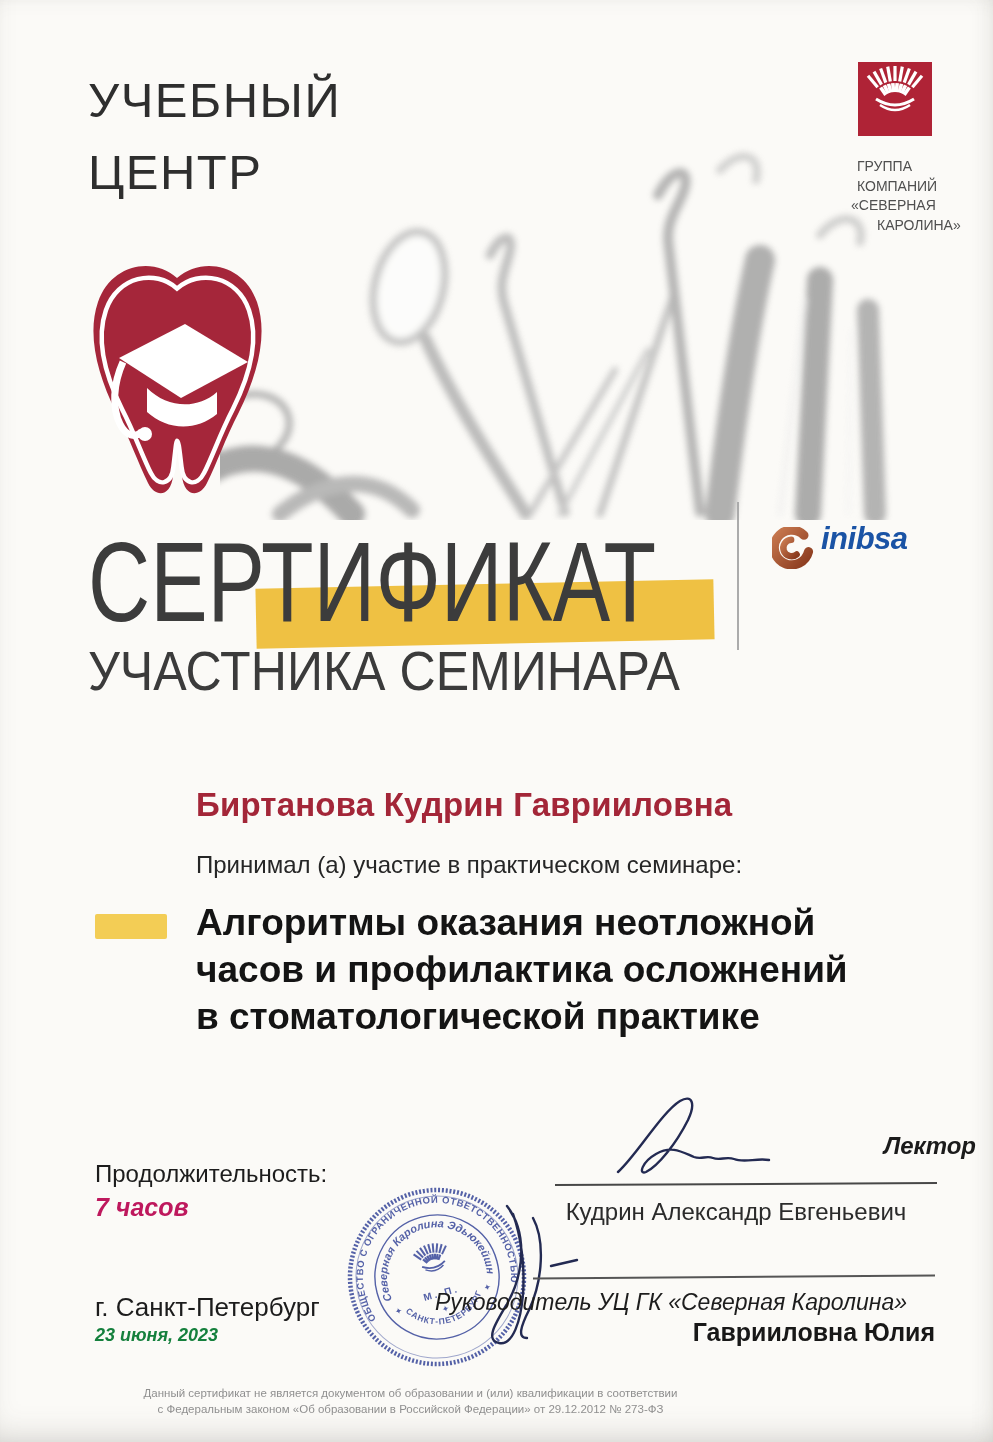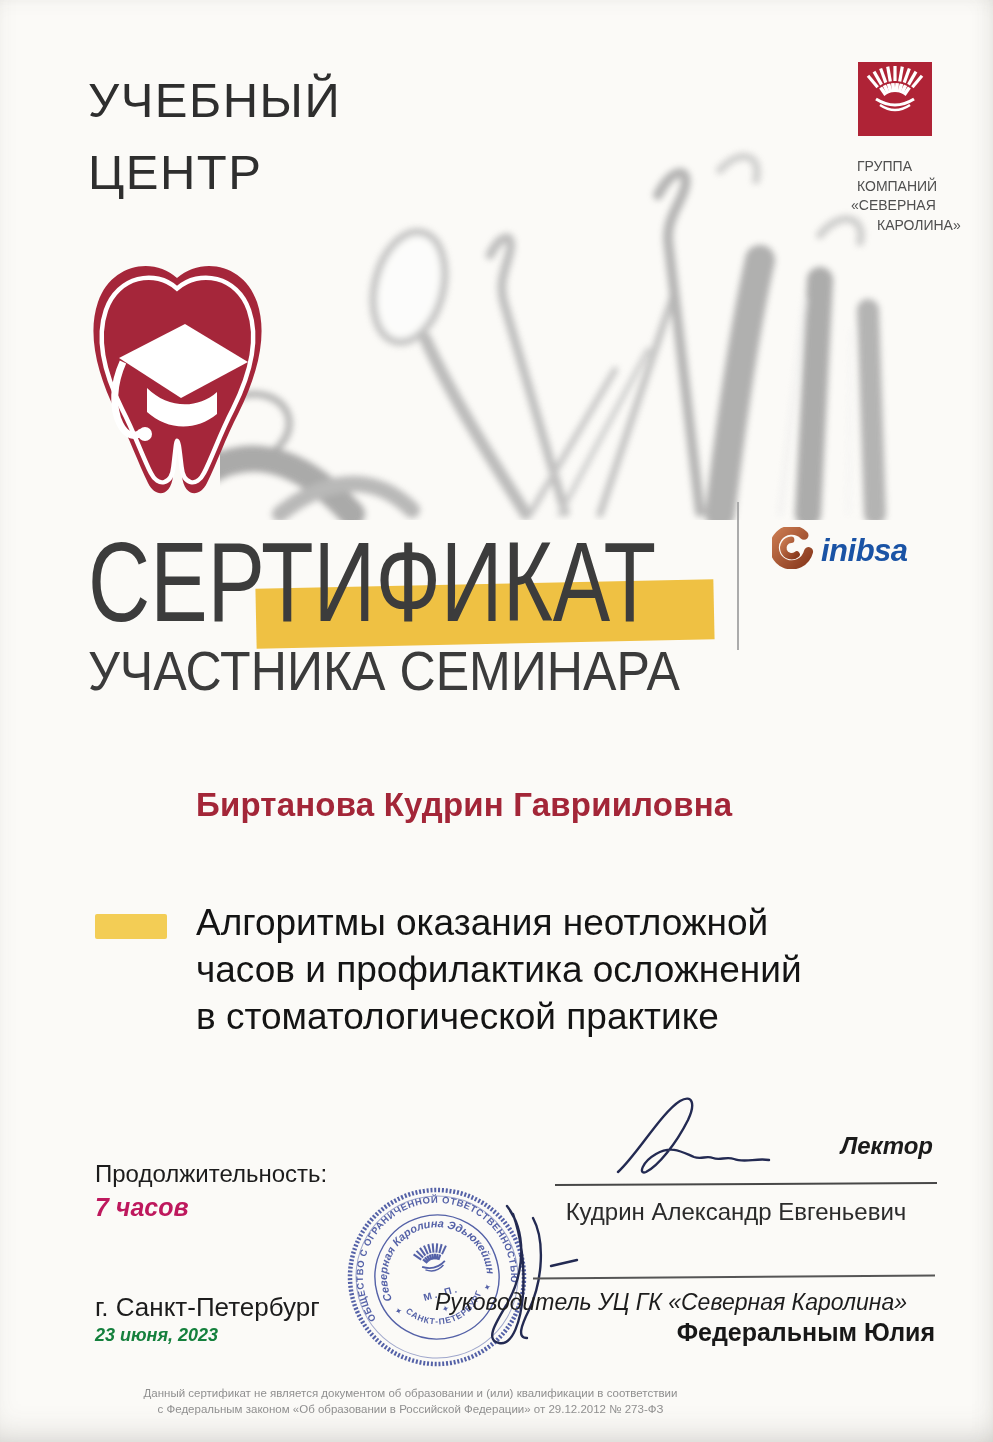--- a/index.html
+++ b/index.html
@@ -15,32 +15,32 @@
   .uc-title{left:88px;top:64px;font-size:49px;line-height:72px;letter-spacing:1.5px;
             color:#2e2e2e;font-weight:400;}
   .grp-sq{left:858px;top:62px;width:74px;height:74px;}
   .grp-txt{left:857px;top:157px;font-size:14px;line-height:19.5px;color:#4f4f4f;font-weight:500;}
   .instruments{left:220px;top:140px;}
   .tooth{left:85px;top:262px;}
   .band{left:256px;top:584px;width:458px;height:60px;background:#efc143;transform:rotate(-1.2deg);}
   .title-svg{left:84px;top:520px;}
   .subtitle-svg{left:84px;top:640px;}
   .divider{left:737px;top:502px;width:2px;height:148px;background:#ababab;}
-  .inibsa{left:772px;top:527px;display:flex;align-items:flex-end;}
+  .inibsa{left:772px;top:527px;display:flex;align-items:flex-start;}
   .inibsa .word{font-size:31px;font-weight:700;font-style:italic;color:#1a53a5;
                 letter-spacing:-0.5px;margin-left:7px;margin-top:-6px;}
   .pname{left:196px;top:786px;font-size:33px;font-weight:700;color:#a32638;letter-spacing:.2px;}
   .intro{left:196px;top:851px;font-size:24px;color:#262626;}
   .dash{left:95px;top:914px;width:72px;height:25px;background:#f3cd55;border-radius:2px;}
-  .seminar{left:196px;top:899px;font-size:37px;font-weight:400;color:#141414;line-height:47px;}
+  .seminar{left:196px;top:899px;font-size:37px;font-weight:700;color:#141414;line-height:47px;}
   .dur-l{left:95px;top:1160px;font-size:24px;color:#1c1c1c;}
   .dur-v{left:95px;top:1193px;font-size:25px;font-weight:700;font-style:italic;color:#be185d;}
   .lect-sig{left:610px;top:1094px;}
   .sigline1{left:555px;top:1183px;width:382px;height:2px;background:#474747;transform:rotate(-.3deg);}
-  .lect-role{left:733px;top:1132px;width:200px;text-align:right;font-size:24px;
+  .lect-role{left:776px;top:1132px;width:200px;text-align:right;font-size:24px;
              font-weight:700;font-style:italic;color:#1b1b1b;}
   .lect-name{left:535px;top:1198px;width:402px;text-align:center;font-size:24px;color:#2b2b2b;}
   .stamp{left:342px;top:1182px;}
   .head-sig{left:455px;top:1188px;}
   .sigline2{left:533px;top:1276px;width:402px;height:1.6px;background:#555;transform:rotate(-.4deg);}
   .head-role{left:435px;top:1289px;width:500px;text-align:left;font-size:23px;
              font-style:italic;color:#1d1d1d;}
   .head-name{left:535px;top:1318px;width:400px;text-align:right;font-size:25px;
              font-weight:700;color:#181818;}
   .city{left:95px;top:1292px;font-size:26px;color:#1c1c1c;}
@@ -155,20 +155,21 @@
             <stop offset="1" stop-color="#8a3a1e"></stop>
         </linearGradient>
       </defs>
       <path d="M 35,9 A 19,19 0 1 0 40,27" fill="none" stroke="url(#og)" stroke-width="10" stroke-linecap="round"></path>
       <path d="M 21,14 A 9,9 0 1 0 27,30" fill="none" stroke="url(#og)" stroke-width="7" stroke-linecap="round"></path>
     </svg>
     <span class="word">inibsa</span>
   </div>
 
   <div class="abs pname">Биртанова Кудрин Гаврииловна</div>
+  <div class="abs intro">Принимал (а) участие в практическом семинаре:</div>
 
   <div class="abs dash"></div>
   <div class="abs seminar">
     <div>Алгоритмы оказания неотложной</div>
     <div>часов и профилактика осложнений</div>
     <div>в стоматологической практике</div>
   </div>
 
   <div class="abs dur-l">Продолжительность:</div>
   <div class="abs dur-v">7 часов</div>
@@ -210,21 +211,21 @@
 
   <svg class="abs head-sig" width="150" height="160" viewBox="0 0 150 160">
     <g fill="none" stroke="#232a52" stroke-width="2.4" stroke-linecap="round">
       <path d="M 52,18 C 72,44 70,84 52,116 C 40,136 30,152 44,155 C 58,158 66,132 68,106 C 70,78 66,48 58,26"></path>
       <path d="M 78,30 C 90,52 88,92 74,122 C 66,138 62,150 72,150"></path>
       <path d="M 96,78 L 122,72"></path>
     </g>
   </svg>
   <div class="abs sigline2"></div>
   <div class="abs head-role">Руководитель УЦ ГК «Северная Каролина»</div>
-  <div class="abs head-name">Федеральным Юлия</div>
+  <div class="abs head-name">Гаврииловна Юлия</div>
 
   <div class="abs city">г. Санкт-Петербург</div>
   <div class="abs date">23 июня, 2023</div>
 
   <div class="abs fineprint">
     <div>Данный сертификат не является документом об образовании и (или) квалификации в соответствии</div>
     <div>с Федеральным законом «Об образовании в Российской Федерации» от 29.12.2012 № 273-ФЗ</div>
   </div>
 
 </div>

